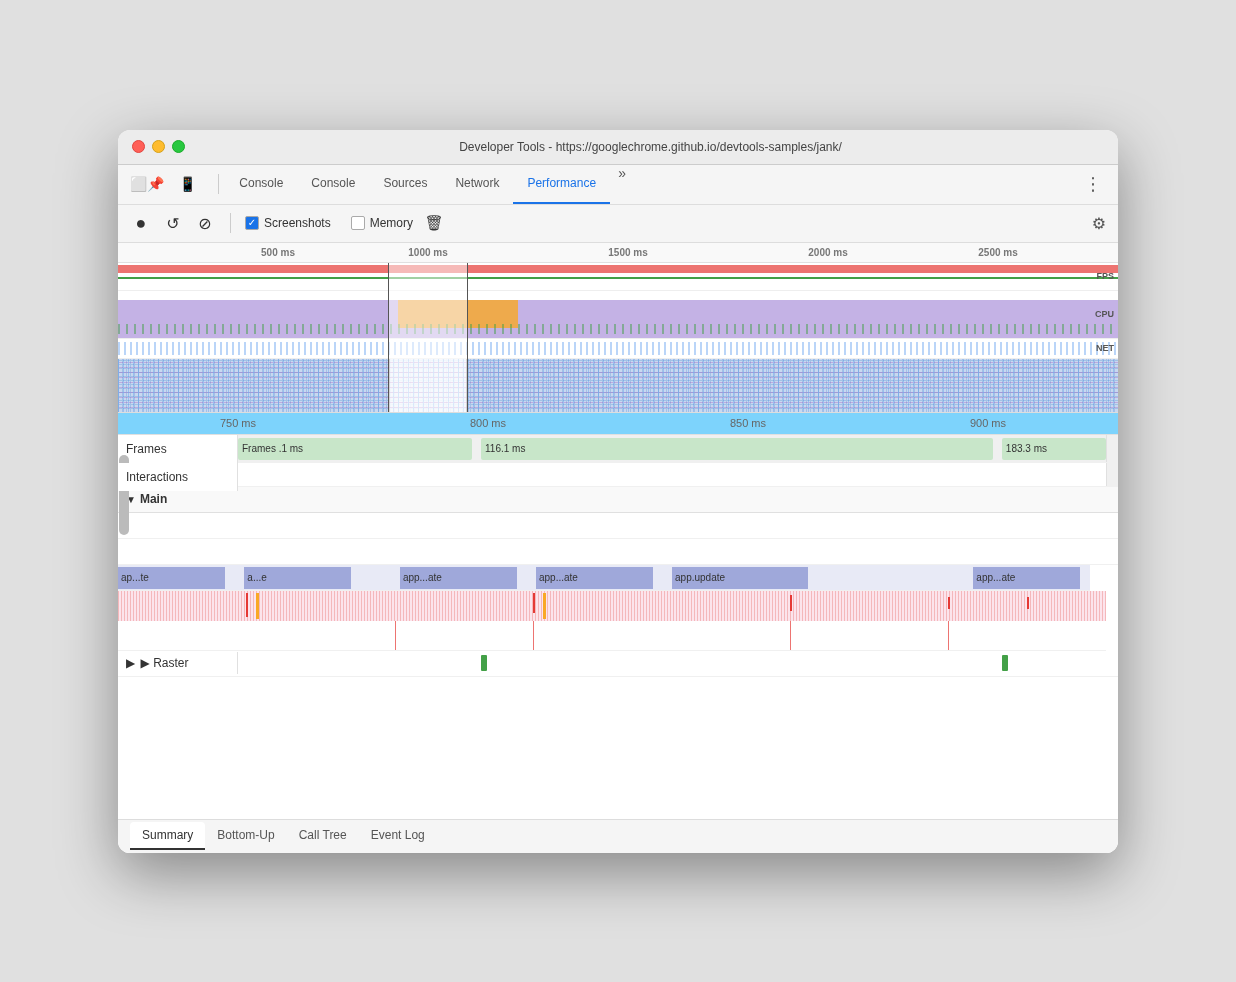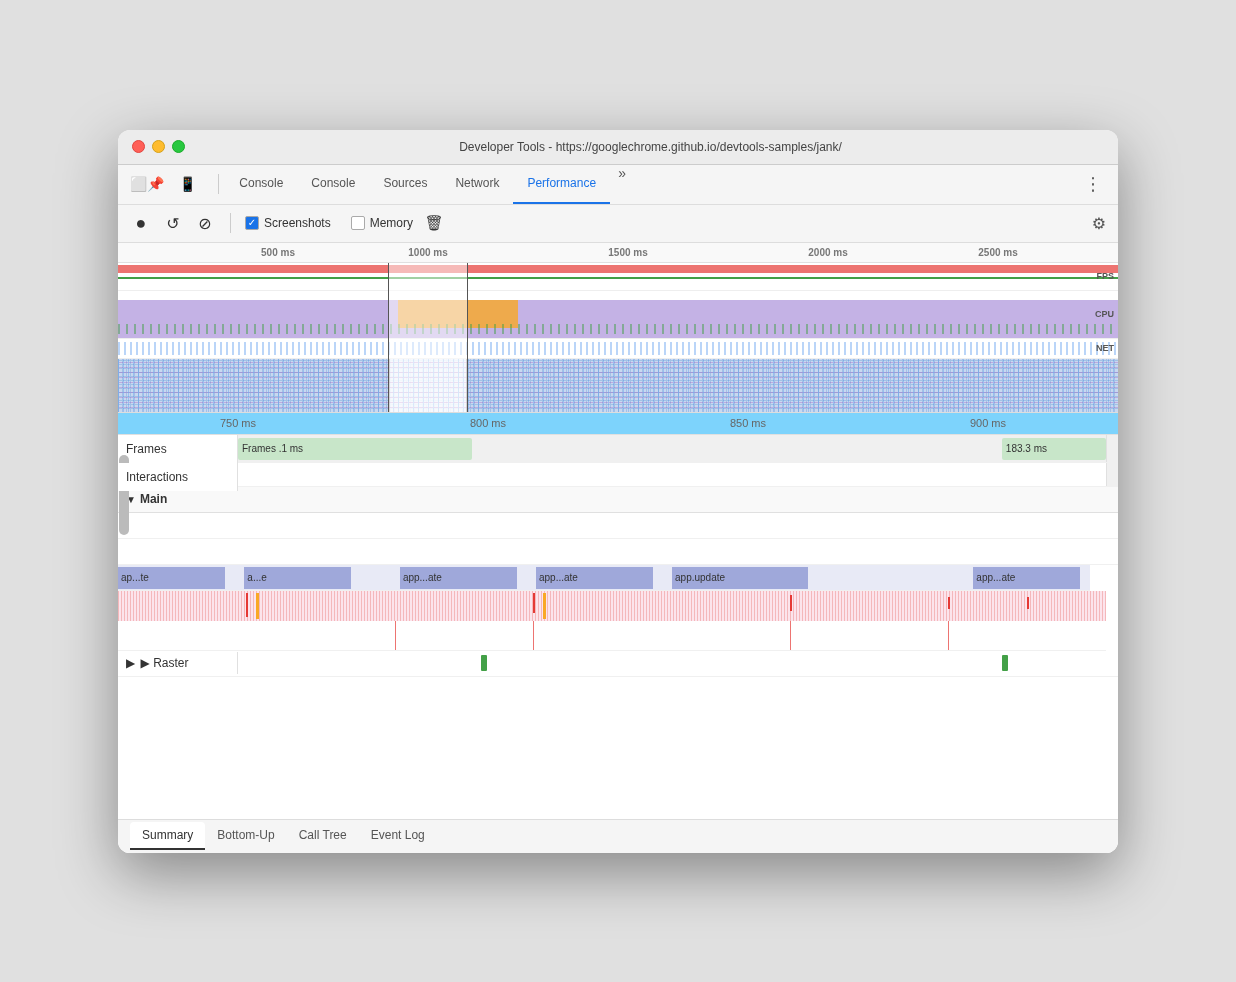--- a/index.html
+++ b/index.html
@@ -605,20 +605,23 @@
     </div>
 
     <div class="track-container">
 
       <div class="track-row frames-track" style="height:28px;">
         <div class="track-label">Frames</div>
         <div class="track-content">
           <div class="frame-block frame-green" style="left:0%;width:27%;">
             <span>Frames .1 ms</span>
           </div>
+          <div class="frame-block frame-green" style="left:28%;width:59%;">
+            <span>116.1 ms</span>
+          </div>
           <div class="frame-block frame-green" style="left:88%;width:12%;">
             <span>183.3 ms</span>
           </div>
         </div>
         <div class="scrollbar-area">
           <div class="scroll-thumb"></div>
         </div>
       </div>
 
       <div class="track-row interactions-track" style="height:24px;">

